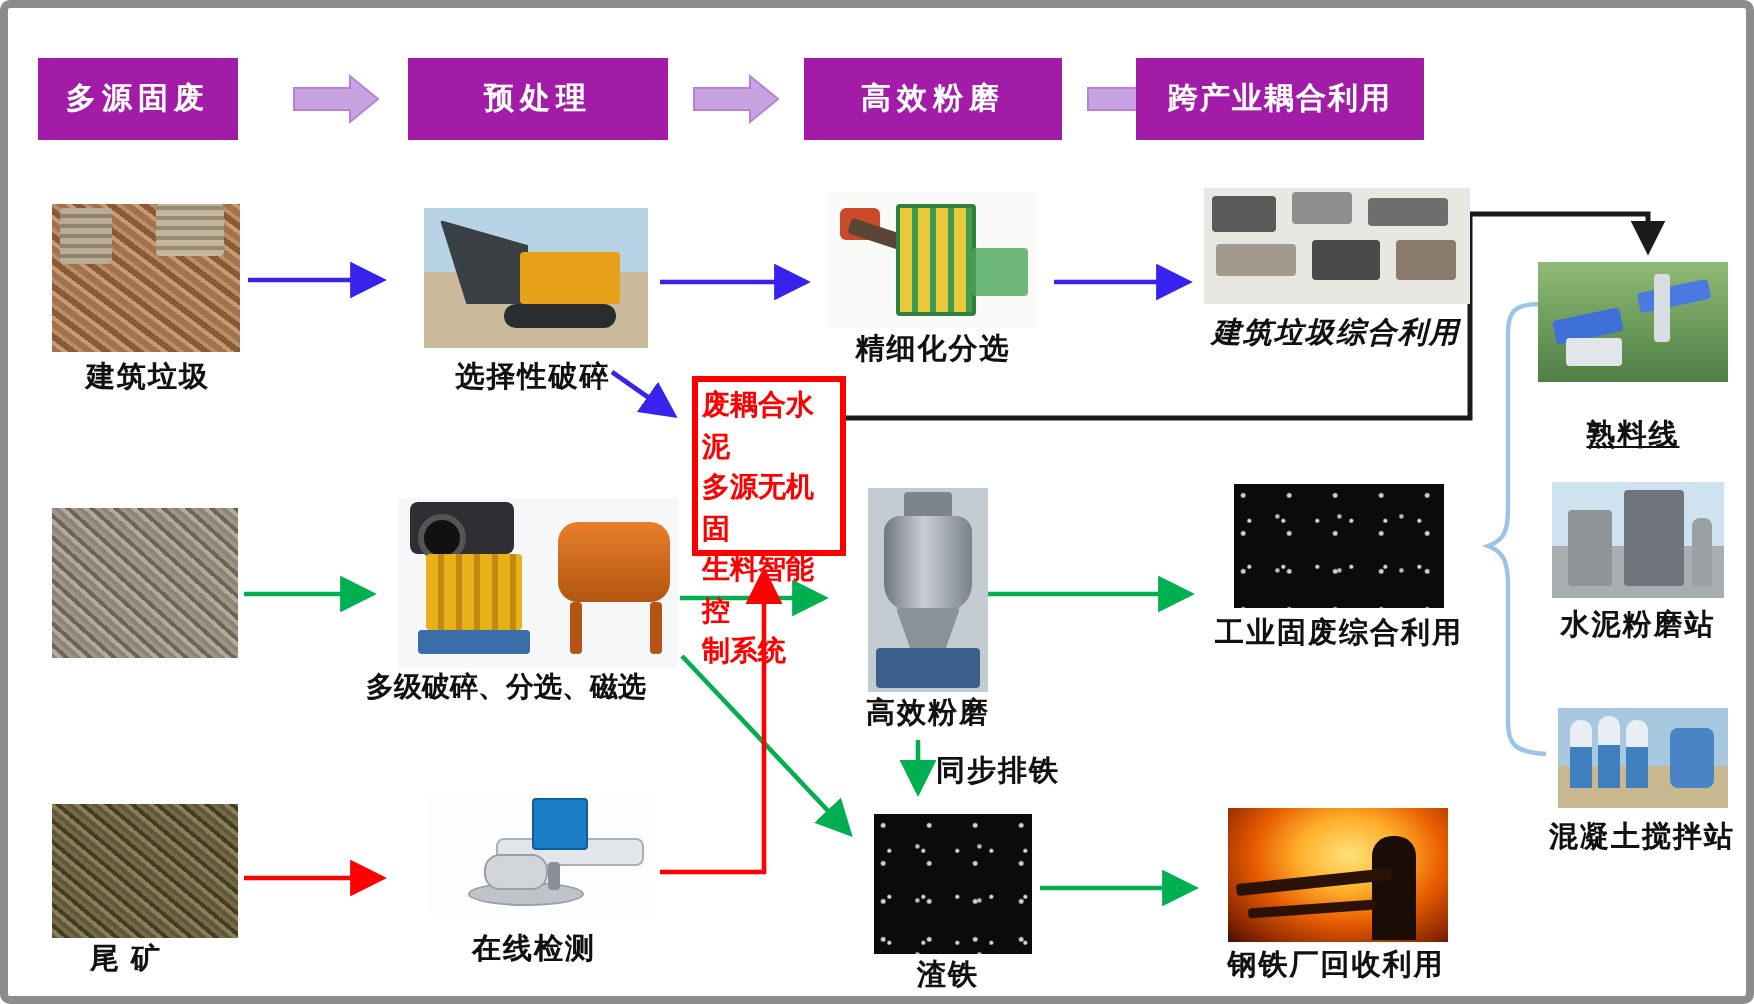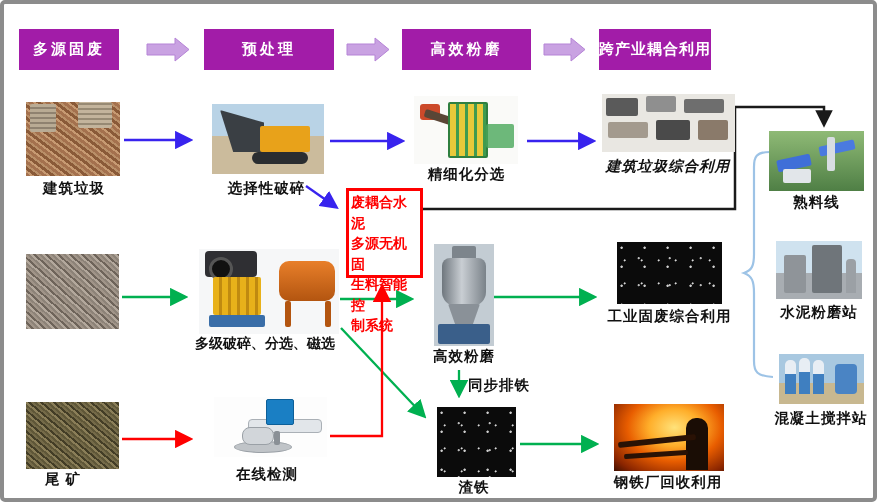--- a/index.html
+++ b/index.html
@@ -68,21 +68,21 @@
 
   <div class="stage-box" style="left:15px;top:25px;width:100px;justify-content:center;">
     <span>多源固废</span>
   </div>
   <div class="stage-box" style="left:200px;top:25px;width:130px;">
     <span>预处理</span>
   </div>
   <div class="stage-box" style="left:398px;top:25px;width:129px;">
     <span>高效粉磨</span>
   </div>
-  <div class="stage-box" style="left:595px;top:25px;width:112px;letter-spacing:1px;">
+  <div class="stage-box" style="left:564px;top:25px;width:144px;letter-spacing:1px;">
     <span>跨产业耦合利用</span>
   </div>
 
   <div class="ctrl-box">
     <div>废耦合水泥</div>
     <div>多源无机固</div>
     <div>生料智能控</div>
     <div>制系统</div>
   </div>
 
@@ -169,22 +169,22 @@
     <div class="blk" style="left:6px;top:6px;width:11px;height:34px;background:linear-gradient(#e8eef4 0 40%,#3f7fc0 40%);border-radius:5px 5px 0 0;"></div>
     <div class="blk" style="left:20px;top:4px;width:11px;height:36px;background:linear-gradient(#e8eef4 0 40%,#3f7fc0 40%);border-radius:5px 5px 0 0;"></div>
     <div class="blk" style="left:34px;top:6px;width:11px;height:34px;background:linear-gradient(#e8eef4 0 40%,#3f7fc0 40%);border-radius:5px 5px 0 0;"></div>
     <div class="blk" style="left:56px;top:10px;width:22px;height:30px;background:#4a84c4;border-radius:4px;"></div>
   </div>
 
   <div class="nlabel" style="left:20px;top:175px;width:100px;">建筑垃圾</div>
   <div class="nlabel" style="left:200px;top:175px;width:125px;">选择性破碎</div>
   <div class="nlabel" style="left:400px;top:161px;width:125px;">精细化分选</div>
   <div class="nlabel" style="left:588px;top:153px;width:152px;font-style:italic;">建筑垃圾综合利用</div>
-  <div class="nlabel" style="left:770px;top:189px;width:85px;">熟料线</div>
-  <div class="nlabel" style="left:172px;top:331px;width:178px;font-size:14px;letter-spacing:0;">多级破碎、分选、磁选</div>
+  <div class="nlabel" style="left:770px;top:204px;width:85px;text-decoration:underline;">熟料线</div>
+  <div class="nlabel" style="left:160px;top:331px;width:178px;font-size:14px;letter-spacing:0;">多级破碎、分选、磁选</div>
   <div class="nlabel" style="left:418px;top:343px;width:84px;">高效粉磨</div>
   <div class="nlabel" style="left:593px;top:303px;width:145px;">工业固废综合利用</div>
   <div class="nlabel" style="left:770px;top:299px;width:90px;">水泥粉磨站</div>
   <div class="nlabel" style="left:18px;top:466px;width:82px;">尾 矿</div>
   <div class="nlabel" style="left:214px;top:461px;width:98px;">在线检测</div>
   <div class="nlabel" style="left:444px;top:474px;width:52px;">渣铁</div>
   <div class="nlabel" style="left:603px;top:469px;width:122px;">钢铁厂回收利用</div>
   <div class="nlabel" style="left:770px;top:405px;width:94px;">混凝土搅拌站</div>
   <div class="nlabel" style="left:464px;top:372px;width:72px;text-align:left;">同步排铁</div>
 

